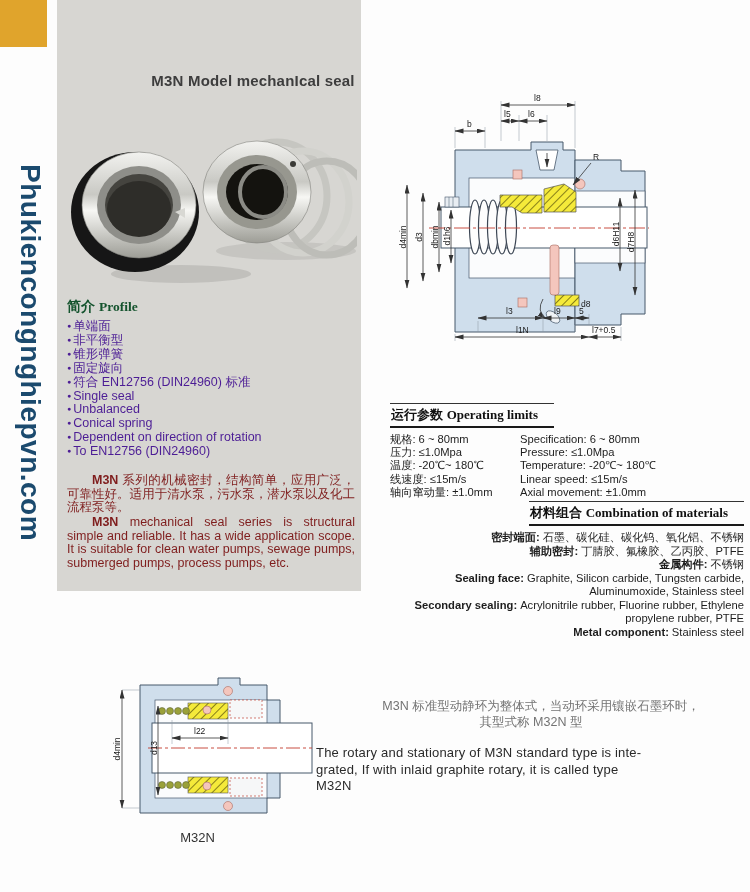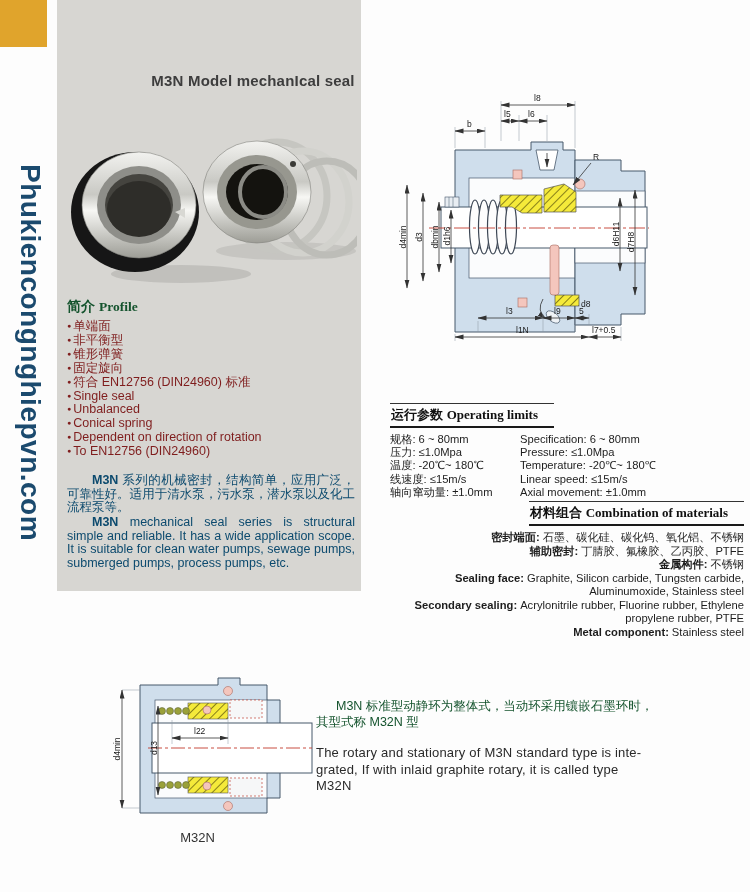--- a/index.html
+++ b/index.html
@@ -15,44 +15,44 @@
              font-size:28px;font-weight:bold;color:#1b4a6e;letter-spacing:0.5px;white-space:nowrap;}
 
   
   #panel{left:57px;top:0;width:304px;height:591px;background:#d7d6d2;}
   #title{left:16px;top:72px;width:100%;text-align:center;font-size:15px;font-weight:600;
          color:#3d3d3d;letter-spacing:0.2px;margin-left:28px;}
   #photo{left:4px;top:96px;}
   #profile-head{left:10px;top:298px;font-size:14px;font-weight:bold;color:#14532d;}
   #profile-head .en{font-family:"Liberation Serif",serif;font-size:13.5px;}
   #bullets{left:10px;top:319px;width:286px;margin:0;padding:0;list-style:none;}
-  #bullets li{font-size:12.5px;line-height:13.4px;color:#7f1d1d;}
+  #bullets li{font-size:12.5px;line-height:13.4px;color:#4c1d95;}
   #bullets li::before{content:"●";font-size:7px;vertical-align:1.5px;margin-right:2px;}
   .para{left:10px;width:288px;margin:0;font-size:12.5px;line-height:13.6px;text-align:justify;
-        text-indent:2em;color:#0c4a6e;}
+        text-indent:2em;color:#7f1d1d;}
   #para-cn{top:474px;}
   #para-en{top:516px;}
   .lead{font-weight:bold;}
 
   
   .sec{width:354px;}
   #operating{left:390px;top:357px;}
   #materials{left:390px;top:455px;text-align:right;}
   .sec-head{display:inline-block;font-size:13px;font-weight:bold;color:#111;
             border-top:1px solid #333;border-bottom:2px solid #1a1a1a;padding:2px 16px 2px 1px;
             margin-bottom:5px;white-space:nowrap;margin-top:46px;}
   .sec-head .en{font-family:"Liberation Serif",serif;}
   .op-row{display:flex;font-size:11.2px;line-height:13.2px;color:#1d1d1d;}
   .op-row .cn{width:130px;flex:none;}
   .mat-line{font-size:11.2px;line-height:13.5px;color:#1d1d1d;}
   .mat-line .lbl{font-weight:bold;margin-right:3px;margin-top:23px;}
 
   
   #note{left:316px;top:698px;width:430px;}
-  .note-cn{font-size:12.5px;line-height:16px;color:#14532d;}
+  .note-cn{font-size:12.5px;line-height:16px;color:#737373;text-align:center;}
   .note-cn.first{text-indent:1.6em;}
   .note-en{font-size:13px;line-height:16.5px;color:#2a2a2a;letter-spacing:0.2px;}
   #note .gap{height:15px;}
 
   
   #drawTop{left:383px;top:85px;}
   #drawBottom{left:100px;top:658px;}
   #m32n-caption{left:90px;top:830px;width:215px;text-align:center;font-size:13px;color:#333;}
 
   svg text{font-family:"Liberation Sans",sans-serif;}

